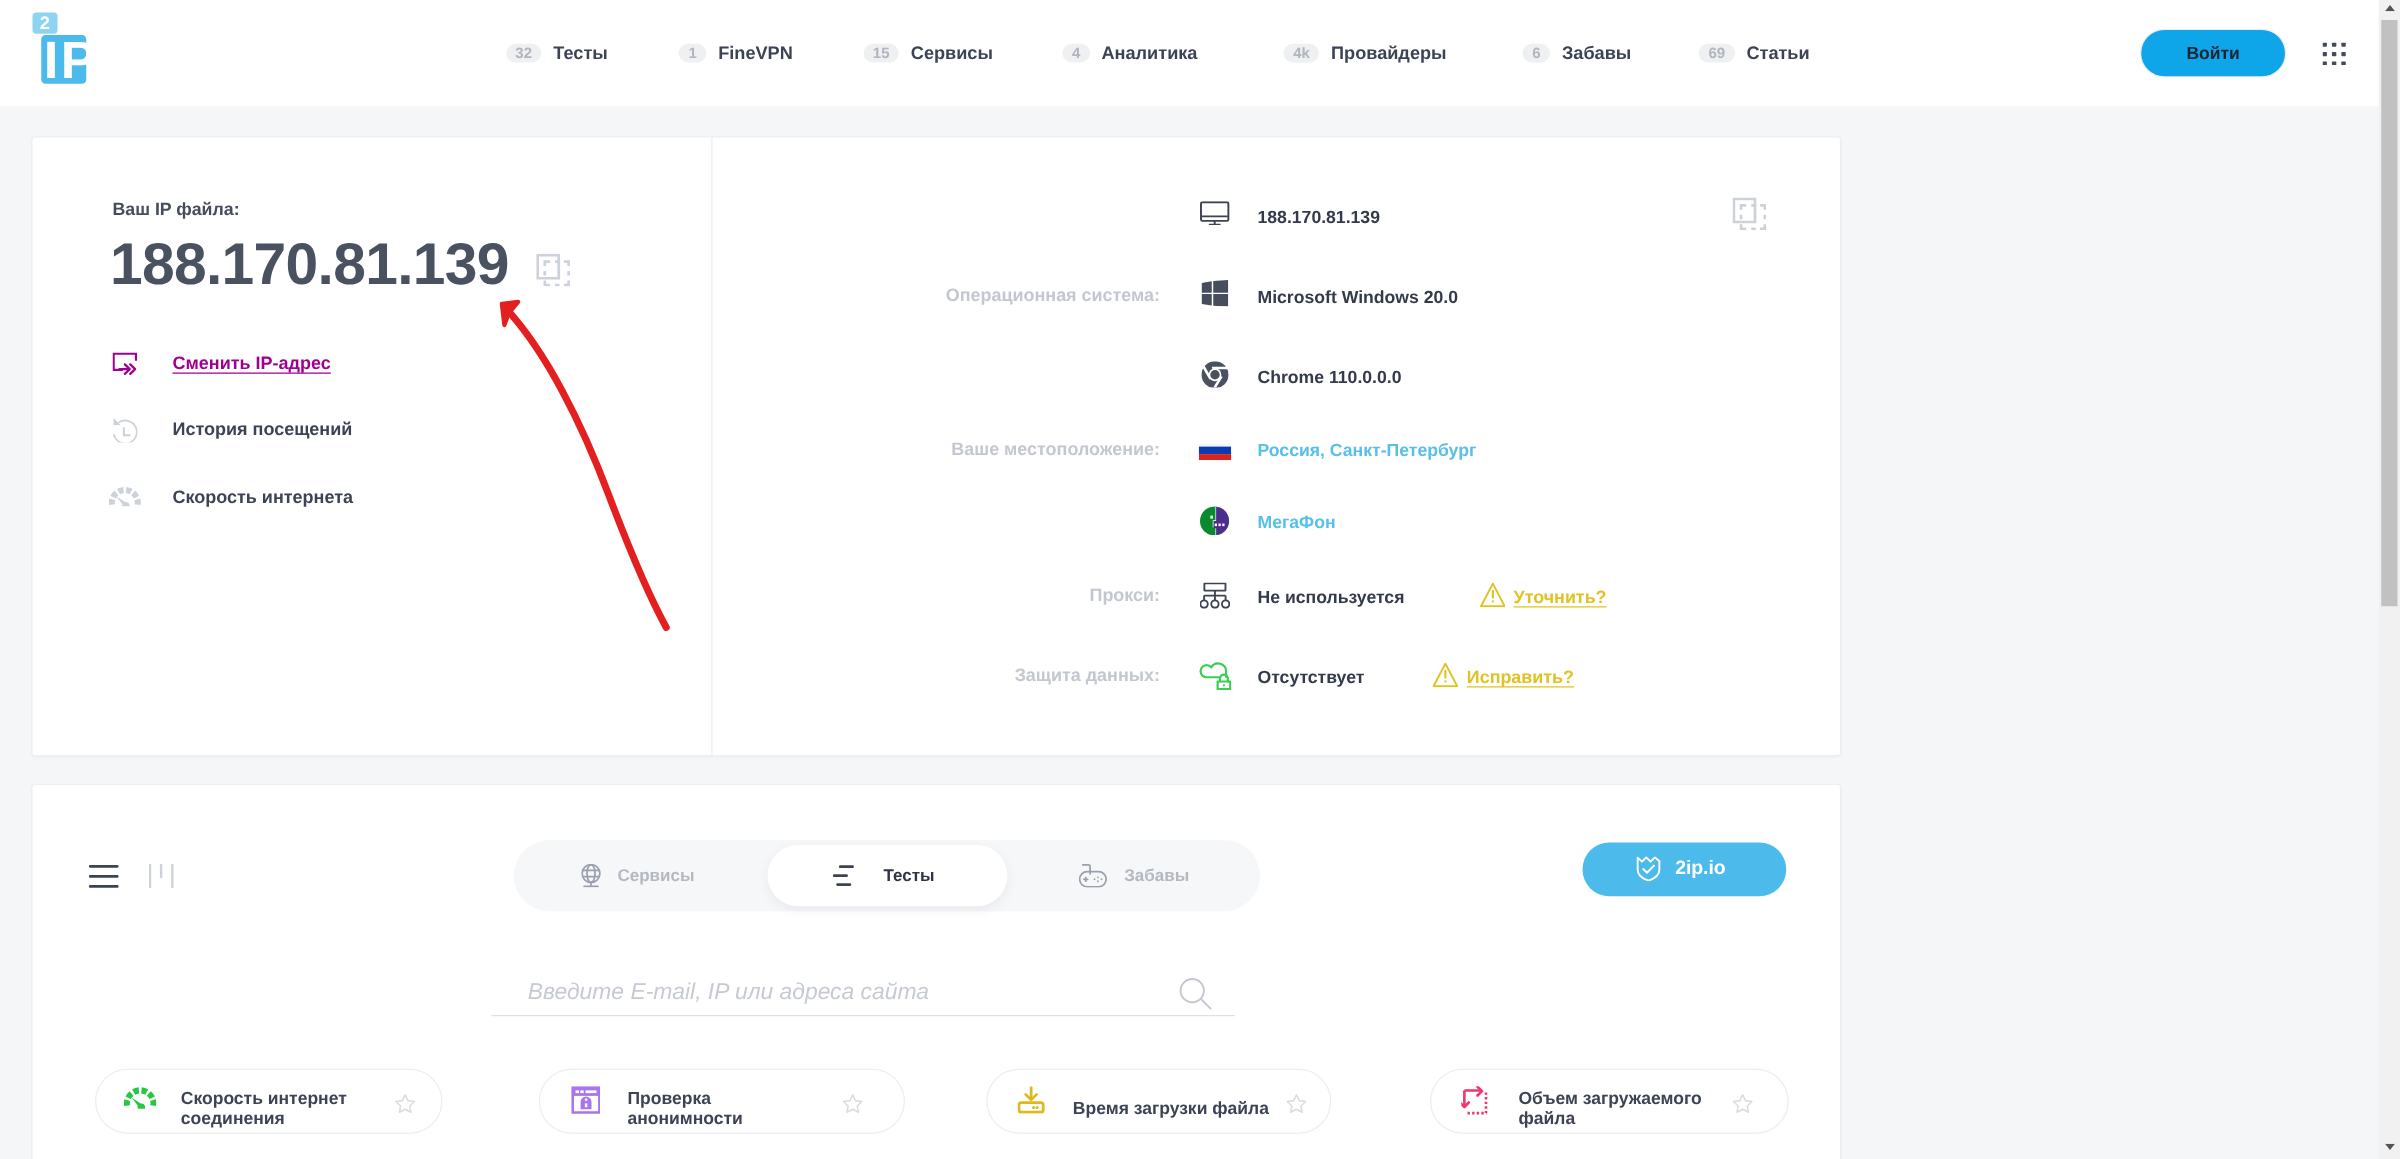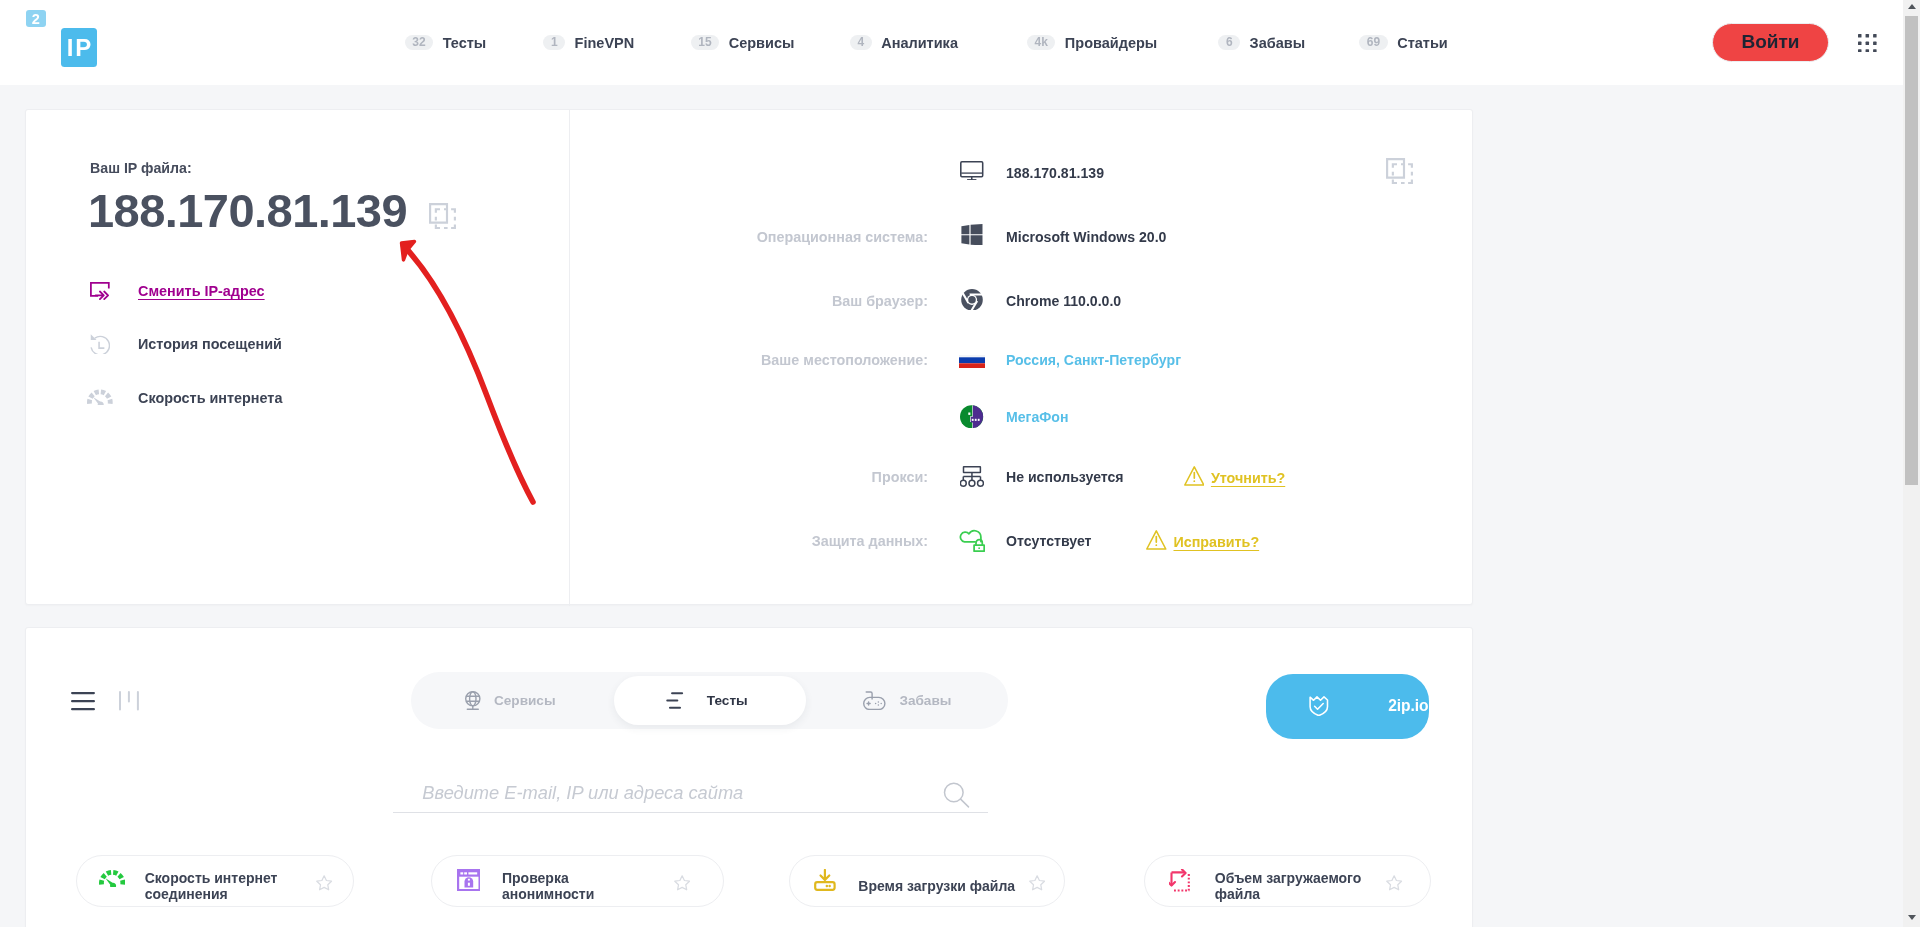--- a/index.html
+++ b/index.html
@@ -12,29 +12,29 @@
   .sb-arrow{position:absolute;left:0;top:0;width:17px;height:15px;}
   .sb-arrow svg{display:block;margin:4px auto;}
   .sb-arrow.down{top:911px;}
   .scrollthumb{position:absolute;left:2px;top:16px;width:13px;height:469px;background:#c1c1c1;}
 
   
   header{position:absolute;left:0;top:0;width:1903px;height:85px;background:#fff;}
   .logo{position:absolute;left:26px;top:10px;width:66px;height:57px;}
   .logo .sq2{position:absolute;left:0;top:0;width:19.7px;height:17px;background:#8ed3f2;border-radius:3px;
              color:#fff;font-weight:bold;font-size:14.5px;line-height:18.5px;text-align:center;}
-  .logo .sqip{position:absolute;left:35px;top:18px;width:36px;height:39.3px;background:#4cbbec;border-radius:3.5px;
-             color:#fff;font-weight:bold;font-size:24px;line-height:40px;text-align:center;letter-spacing:2px;text-indent:2px;}
+  .logo .sqip{position:absolute;left:7px;top:18px;width:36px;height:39.3px;background:#4cbbec;border-radius:3.5px;
+             color:#fff;font-weight:bold;font-size:42px;line-height:40px;text-align:center;letter-spacing:2px;text-indent:2px;}
   nav{position:absolute;left:0;top:0;height:85px;}
   .nav-item{position:absolute;top:27.5px;height:30px;display:flex;align-items:center;cursor:pointer;}
   .nav-badge{background:#eef0f2;border-radius:8px;min-width:20px;height:15.5px;padding:0 7.5px;box-sizing:border-box;
              color:#b0b5bf;font-size:12px;font-weight:bold;line-height:15.5px;text-align:center;margin-right:9.5px;}
   .nav-label{color:#3c4354;font-size:14.5px;font-weight:bold;white-space:nowrap;}
   .login-btn{position:absolute;left:1711.8px;top:22.8px;width:117.5px;height:39.3px;border:1px solid #eceef1;border-radius:20px;
-             box-sizing:border-box;background:#ef4444;color:#1d2433;font-size:19px;font-weight:bold;display:flex;align-items:center;justify-content:center;cursor:pointer;}
+             box-sizing:border-box;background:#0ea5e9;color:#1d2433;font-size:14px;font-weight:bold;display:flex;align-items:center;justify-content:center;cursor:pointer;}
   .apps-btn{position:absolute;left:1858px;top:33.6px;width:19px;height:19px;cursor:pointer;}
 
   
   .card{position:absolute;background:#fff;border:1px solid #edeef1;border-radius:3px;box-sizing:border-box;box-shadow:0 1px 2px rgba(30,40,60,.025);}
   .card-top{left:25px;top:109px;width:1448px;height:496px;}
   .vdivider{position:absolute;left:543px;top:0;width:1px;height:496px;background:#edeef1;}
 
   .ip-label{position:absolute;left:64px;top:50px;color:#464c5c;font-size:14.2px;font-weight:bold;}
   .ip-value{position:absolute;left:62px;top:76px;color:#4a5160;font-size:47px;font-weight:bold;letter-spacing:-0.55px;line-height:49px;}
   .copy-btn{position:absolute;left:403px;top:93px;width:27px;height:26.2px;cursor:pointer;}
@@ -68,22 +68,22 @@
   .colview{position:absolute;left:93.2px;top:63px;width:20px;height:19.5px;cursor:pointer;}
   .tabs{position:absolute;left:384.7px;top:43.8px;width:597.3px;height:57.2px;background:#f6f7f9;border-radius:29px;}
   .tab{position:absolute;top:0;height:57.2px;display:flex;align-items:center;cursor:pointer;border-radius:25px;}
   .tab .ticon{display:flex;align-items:center;justify-content:center;}
   .tab .tlabel{font-size:13.6px;font-weight:bold;color:#b4b8c2;white-space:nowrap;}
   .tab.active{background:#fff;box-shadow:0 3px 9px rgba(40,50,70,.07);top:4.5px;height:48.5px;}
   .tab.active .tlabel{color:#2f3545;}
   .tab0{left:54.7px;}  .tab0 .ticon{width:15.6px;height:19px;margin-right:13px;}
   .tab1{left:203.4px;width:192.1px;}  .tab1 .ticon{width:17.4px;height:17px;margin-left:52.4px;margin-right:23px;}
   .tab2{left:452.6px;}  .tab2 .ticon{width:22.6px;height:19.2px;margin-right:13.5px;}
-  .btn2ip{position:absolute;left:1239.6px;top:45.7px;width:163.6px;height:65px;background:#4cbbec;border-radius:27px;
-          display:flex;align-items:center;cursor:pointer;gap:48px;}
+  .btn2ip{position:absolute;left:1239.6px;top:45.7px;width:163.6px;height:43px;background:#4cbbec;border-radius:27px;
+          display:flex;align-items:center;cursor:pointer;}
   .btn2ip .sicn{width:19.6px;height:20.5px;margin-left:43.7px;margin-right:11.4px;display:flex;align-items:center;}
   .btn2ip .blabel{color:#fff;font-size:15.6px;font-weight:bold;letter-spacing:-0.1px;}
 
   .search{position:absolute;left:367.3px;top:157px;width:594.7px;height:27px;border-bottom:1px solid #dfe1e6;}
   .search input{position:absolute;left:29px;top:-5px;border:0;outline:0;width:520px;height:26px;font-size:18.3px;color:#3c4354;font-family:"Liberation Sans",sans-serif;background:transparent;padding:0;font-style:italic;}
   .search input::placeholder{color:#c6cad2;}
   .search .sicon{position:absolute;left:549.8px;top:-3px;width:27px;height:27px;cursor:pointer;}
 
   .chips{position:absolute;left:0;top:0;width:1448px;height:330px;}
   .chip{position:absolute;top:226.5px;height:52.4px;border:1px solid #edeef1;border-radius:27px;background:#fff;box-sizing:border-box;}
@@ -214,21 +214,20 @@
                 <path d="M0.4 2.3 L8.4 1.0 V10.2 H0.4 Z"></path>
                 <path d="M9.6 0.8 L21.5 0 V10.2 H9.6 Z"></path>
                 <path d="M0.4 11.3 H8.4 V20.5 L0.4 19.2 Z"></path>
                 <path d="M9.6 11.3 H21.5 V21.5 L9.6 20.7 Z"></path>
               </g>
             </svg>
           </span>
           <span class="dval">Microsoft Windows 20.0</span>
         </div>
         <div class="drow" style="top: 177px;">
-          <span class="dlabel">Ваш браузер:</span>
           <span class="dicon" style="margin-top:-2px">
             <svg width="22" height="21.6" viewBox="0 0 22 22">
               <circle cx="11" cy="11" r="11" fill="#4a5160"></circle>
               <path d="M9.0 6.6 H22 V4.5 H8.4 Z" fill="#fff"></path>
               <path d="M2.3 3.3 L8.3 13.8 L6.4 14.9 L0.6 4.6 Z" fill="#fff"></path>
               <path d="M11.4 22.3 L17.2 12.8 L15.3 11.8 L9.6 21.4 Z" fill="#fff"></path>
               <circle cx="11" cy="11" r="5.2" fill="#fff"></circle>
               <circle cx="11" cy="11" r="3.85" fill="#4a5160"></circle>
             </svg>
           </span>

